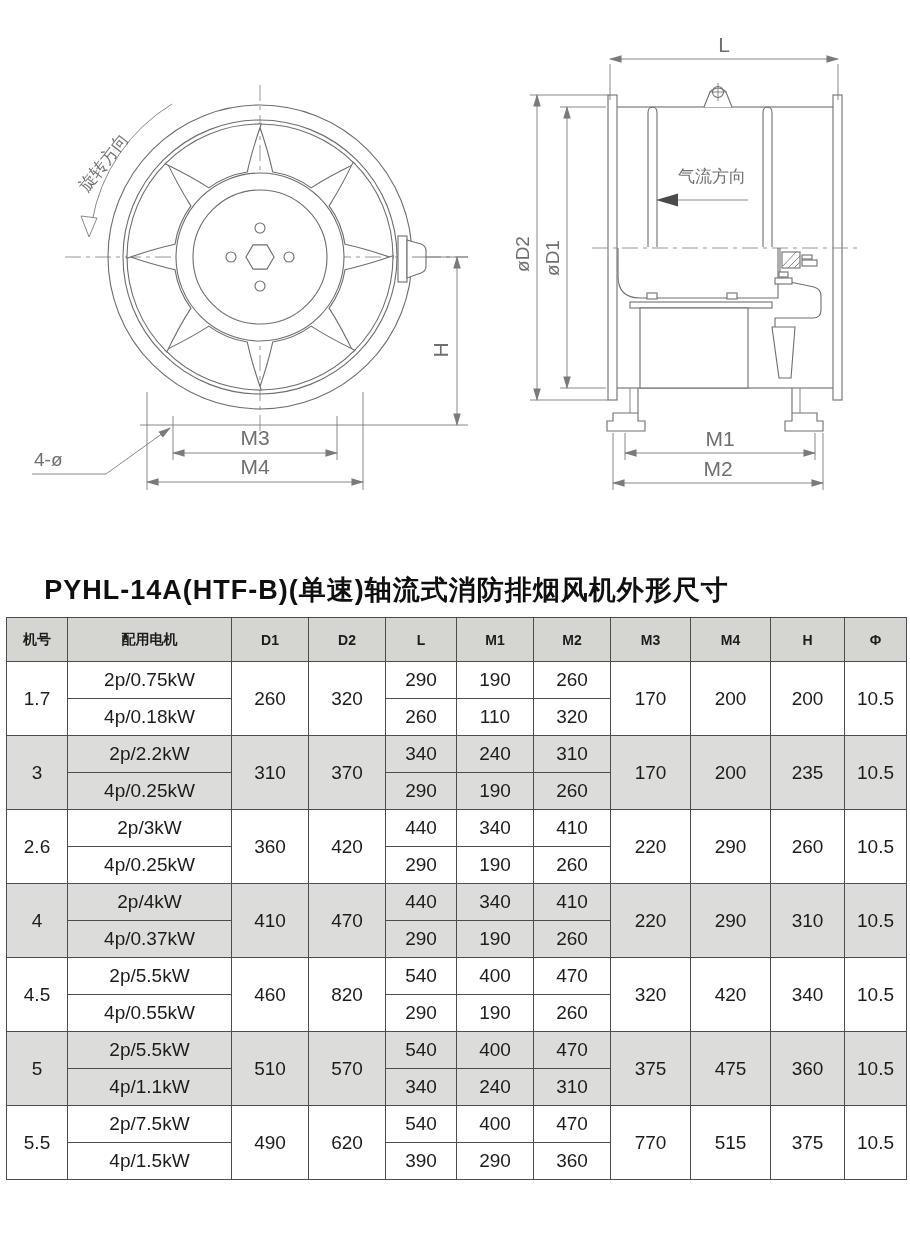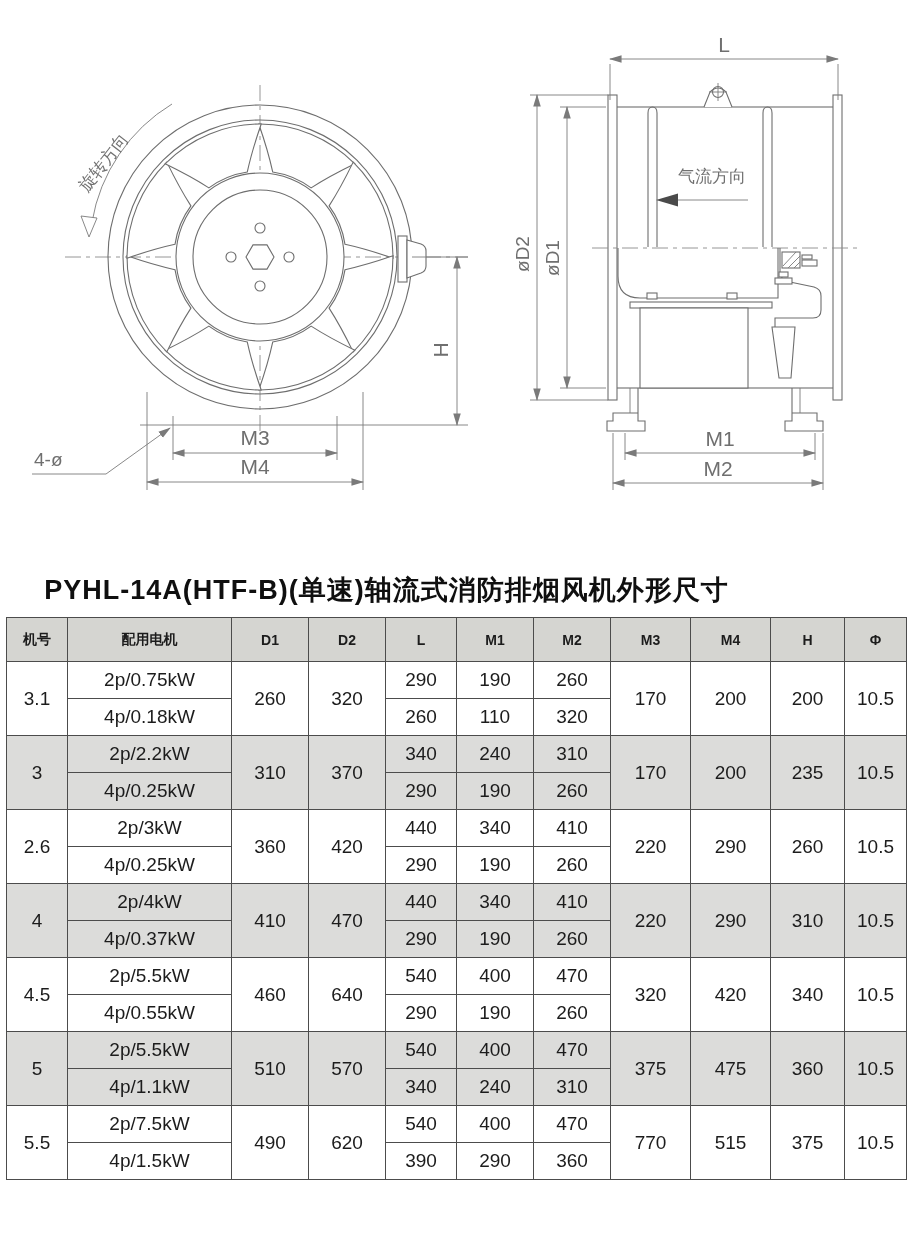--- a/index.html
+++ b/index.html
@@ -216,21 +216,21 @@
             <th>M1</th>
             <th>M2</th>
             <th>M3</th>
             <th>M4</th>
             <th>H</th>
             <th>Φ</th>
           </tr>
         </thead>
       <tbody id="spec-body">
           <tr>
-            <td rowspan="2">3.1</td>
+            <td rowspan="2">1.7</td>
             <td>2p/0.75kW</td>
             <td rowspan="2">260</td>
             <td rowspan="2">320</td>
             <td>290</td>
             <td>190</td>
             <td>260</td>
             <td rowspan="2">170</td>
             <td rowspan="2">200</td>
             <td rowspan="2">200</td>
             <td rowspan="2">10.5</td>
@@ -295,21 +295,21 @@
           <tr class="shaded">
             <td>4p/0.37kW</td>
             <td>290</td>
             <td>190</td>
             <td>260</td>
           </tr>
           <tr>
             <td rowspan="2">4.5</td>
             <td>2p/5.5kW</td>
             <td rowspan="2">460</td>
-            <td rowspan="2">640</td>
+            <td rowspan="2">820</td>
             <td>540</td>
             <td>400</td>
             <td>470</td>
             <td rowspan="2">320</td>
             <td rowspan="2">420</td>
             <td rowspan="2">340</td>
             <td rowspan="2">10.5</td>
           </tr>
           <tr>
             <td>4p/0.55kW</td>

